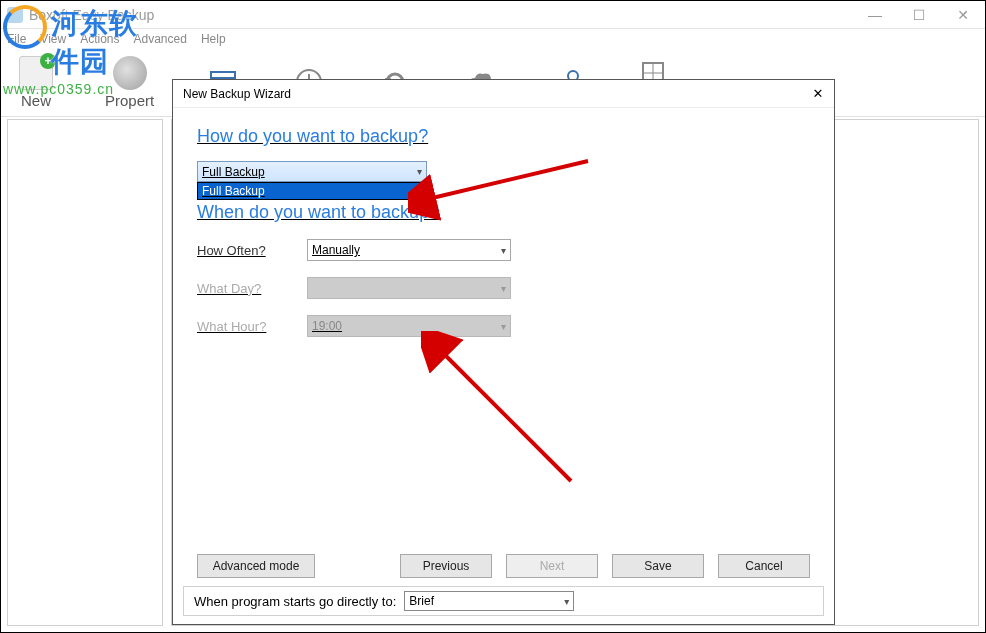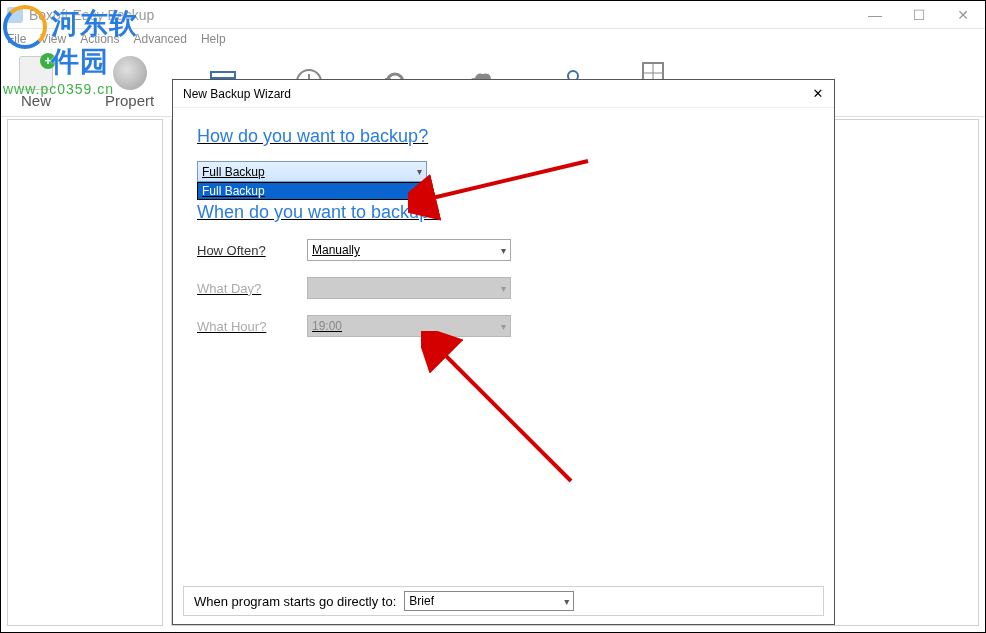--- a/index.html
+++ b/index.html
@@ -202,20 +202,28 @@
     </div>
 
     <div class="form-row disabled">
       <div class="lbl">What Hour?</div>
       <div class="sel">
         <span>19:00</span>
         <span class="chev">▾</span>
       </div>
     </div>
 
+    <div class="dlg-buttons">
+      <div class="btn wide">Advanced mode</div>
+      <div class="spacer"></div>
+      <div class="btn">Previous</div>
+      <div class="btn disabled">Next</div>
+      <div class="btn">Save</div>
+      <div class="btn">Cancel</div>
+    </div>
 
     <div class="dlg-footer">
       <span>When program starts go directly to:</span>
       <div class="fsel">
         <span>Brief</span>
         <span class="chev">▾</span>
       </div>
     </div>
 
   </div>

